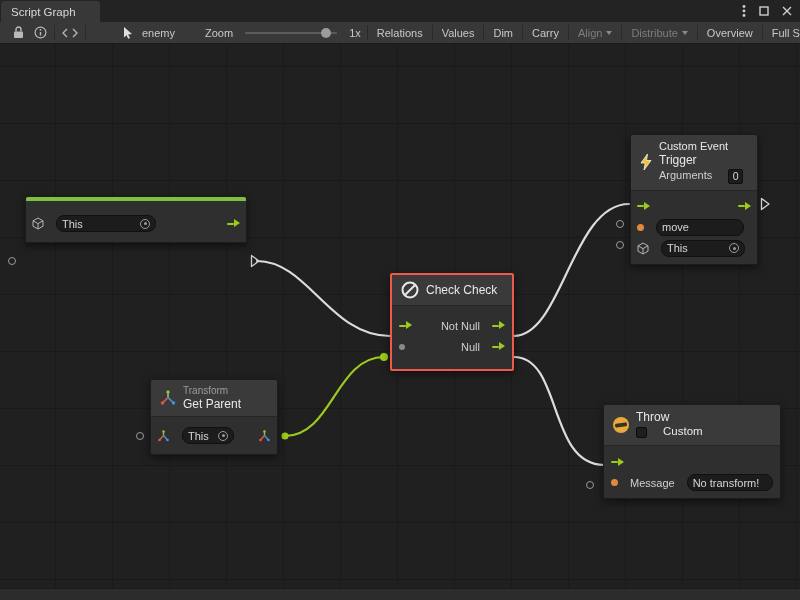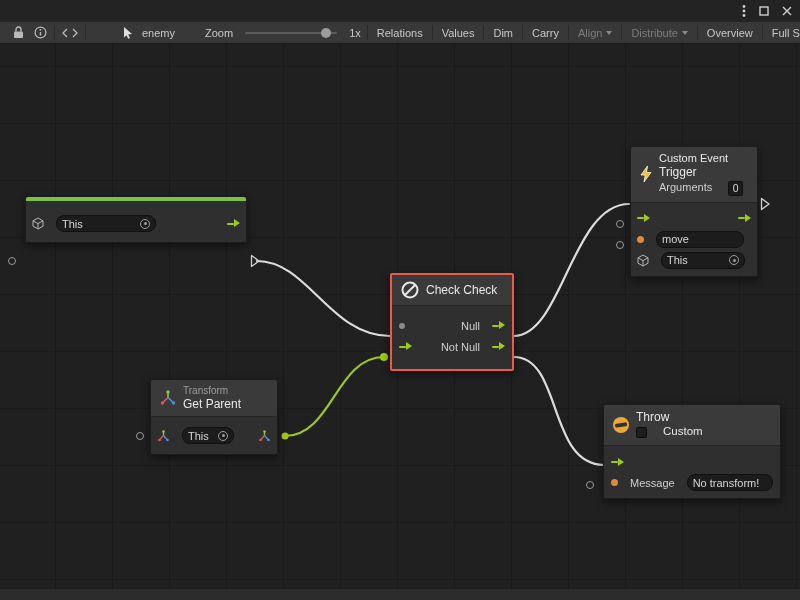--- a/index.html
+++ b/index.html
@@ -49,21 +49,21 @@
   .row{display:flex;align-items:center;gap:12px;height:21px}
   .flex1{flex:1}
   .plabel{font-size:11px;color:#cfcfcf;white-space:nowrap}
   .evbar{height:4px;background:#7ec13e;border-radius:2px 2px 0 0}
 
   #node-event{left:25px;top:152px;width:222px}
   #node-event .rows{padding:12px 6px 8px}
   #node-nullcheck{left:390px;top:229px;width:124px;border:2px solid #ee5a4a}
   #node-nullcheck .rows{padding:9px 7px 12px}
   #node-getparent{left:150px;top:335px;width:128px}
-  #node-customevent{left:630px;top:102px;width:128px}
+  #node-customevent{left:630px;top:90px;width:128px}
   #node-customevent .rows{padding:5px 6px}
   #node-throw{left:603px;top:360px;width:178px}
   #node-throw .rows{padding:5px 7px}
 
   
   .field,.dropdown{background:#1c1c1c;border:1px solid #101010;border-radius:8px;color:#d6d6d6;
         font-size:11px;height:17px;display:flex;align-items:center;padding:0 5px;white-space:nowrap}
   .dropdown{justify-content:space-between;gap:4px}
   .target{width:10px;height:10px;border:1px solid #9a9a9a;border-radius:50%;display:inline-flex;
           align-items:center;justify-content:center;flex:none}
@@ -85,20 +85,23 @@
   .cube{display:inline-flex;flex:none}
 
   #bottomstrip{position:absolute;left:0;right:0;bottom:0;height:12px;background:#2c2c2c;border-top:1px solid #1c1c1c;z-index:5}
 </style>
 </head>
 <body>
 
 <div id="app">
 
   <div id="tabbar">
+    <div class="tab">
+      <span>Script Graph</span>
+    </div>
     <div class="winbtns">
       <span class="wb">
         <svg width="4" height="14">
             <circle cx="2" cy="2.5" r="1.4" fill="#cfcfcf"></circle>
             <circle cx="2" cy="7" r="1.4" fill="#cfcfcf"></circle>
             <circle cx="2" cy="11.5" r="1.4" fill="#cfcfcf"></circle>
           </svg>
       </span>
       <span class="wb">
         <svg width="10" height="10">
@@ -219,29 +222,29 @@
         <span class="nicon">
           <svg width="20" height="20">
               <circle cx="10" cy="10" r="7.5" stroke="#e8e8e8" stroke-width="2" fill="none"></circle>
               <line x1="5.2" y1="14.8" x2="14.8" y2="5.2" stroke="#e8e8e8" stroke-width="2"></line>
             </svg>
         </span>
         <div class="title">Check Check</div>
       </div>
       <div class="rows">
         <div class="row">
+          <span class="garrow"></span>
+          <span class="flex1"></span>
+          <span class="plabel">Not Null</span>
+          <span class="garrow"></span>
+        </div>
+        <div class="row">
           <span class="gdot"></span>
           <span class="flex1"></span>
           <span class="plabel">Null</span>
-          <span class="garrow"></span>
-        </div>
-        <div class="row">
-          <span class="garrow"></span>
-          <span class="flex1"></span>
-          <span class="plabel">Not Null</span>
           <span class="garrow"></span>
         </div>
       </div>
     </div>
 
     <div class="node" id="node-getparent">
       <div class="hdr">
         <span class="nicon">
           <svg width="18" height="16" viewBox="0 0 18 16">
               <line x1="9" y1="7.5" x2="9" y2="2" stroke="#8bc34a" stroke-width="1.7"></line>

